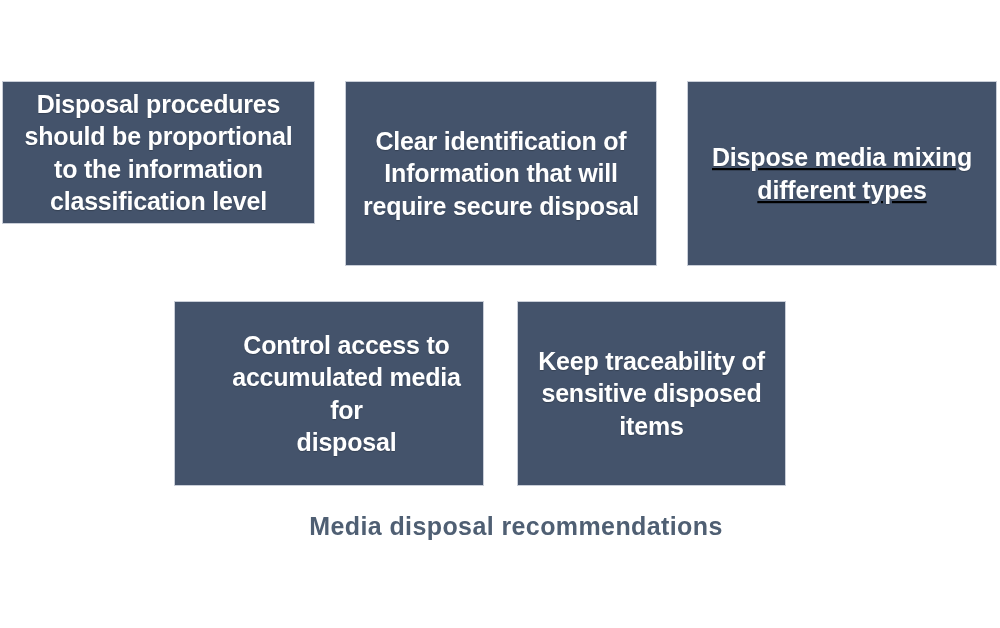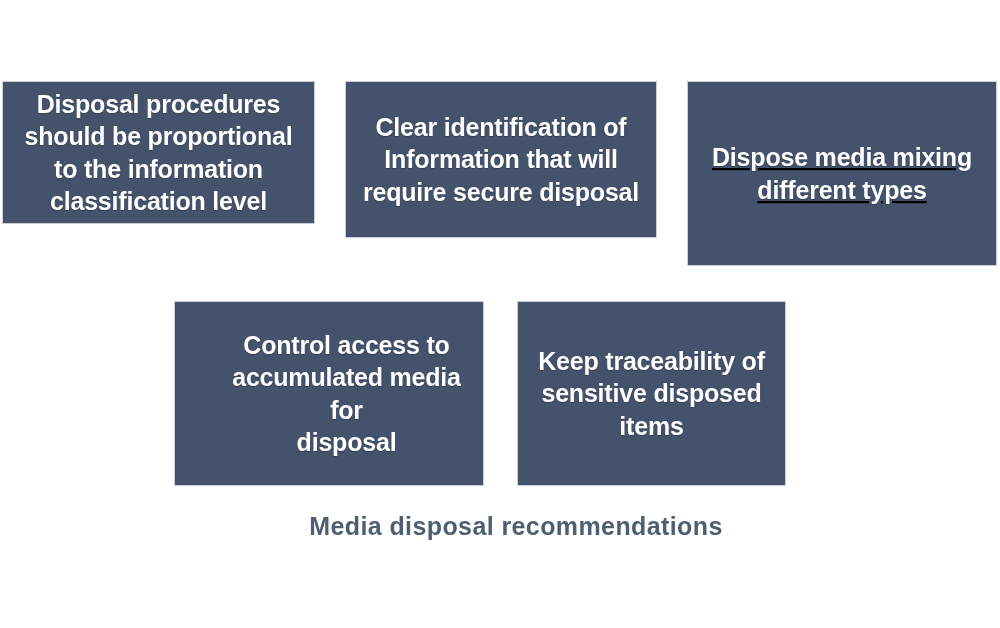--- a/index.html
+++ b/index.html
@@ -41,21 +41,21 @@
     font-weight: bold;
     font-size: 25px;
     line-height: 1.30;
     letter-spacing: -0.2px;
     text-shadow: 0 1px 1px rgba(0,0,0,0.22);
     white-space: pre-line;
   }
 
   
   #box-1 { left: 2px;   top: 81px;  width: 313px; height: 143px; }
-  #box-2 { left: 345px; top: 81px;  width: 312px; height: 157px; }
+  #box-2 { left: 345px; top: 81px;  width: 312px; height: 185px; }
   #box-3 { left: 687px; top: 81px;  width: 310px; height: 185px; text-decoration: underline; }
 
   
   #box-4 { left: 174px; top: 301px; width: 310px; height: 185px; padding-left: 45px; }
   #box-5 { left: 517px; top: 301px; width: 269px; height: 185px; }
 
   
   #caption {
     position: absolute;
     left: 0;

